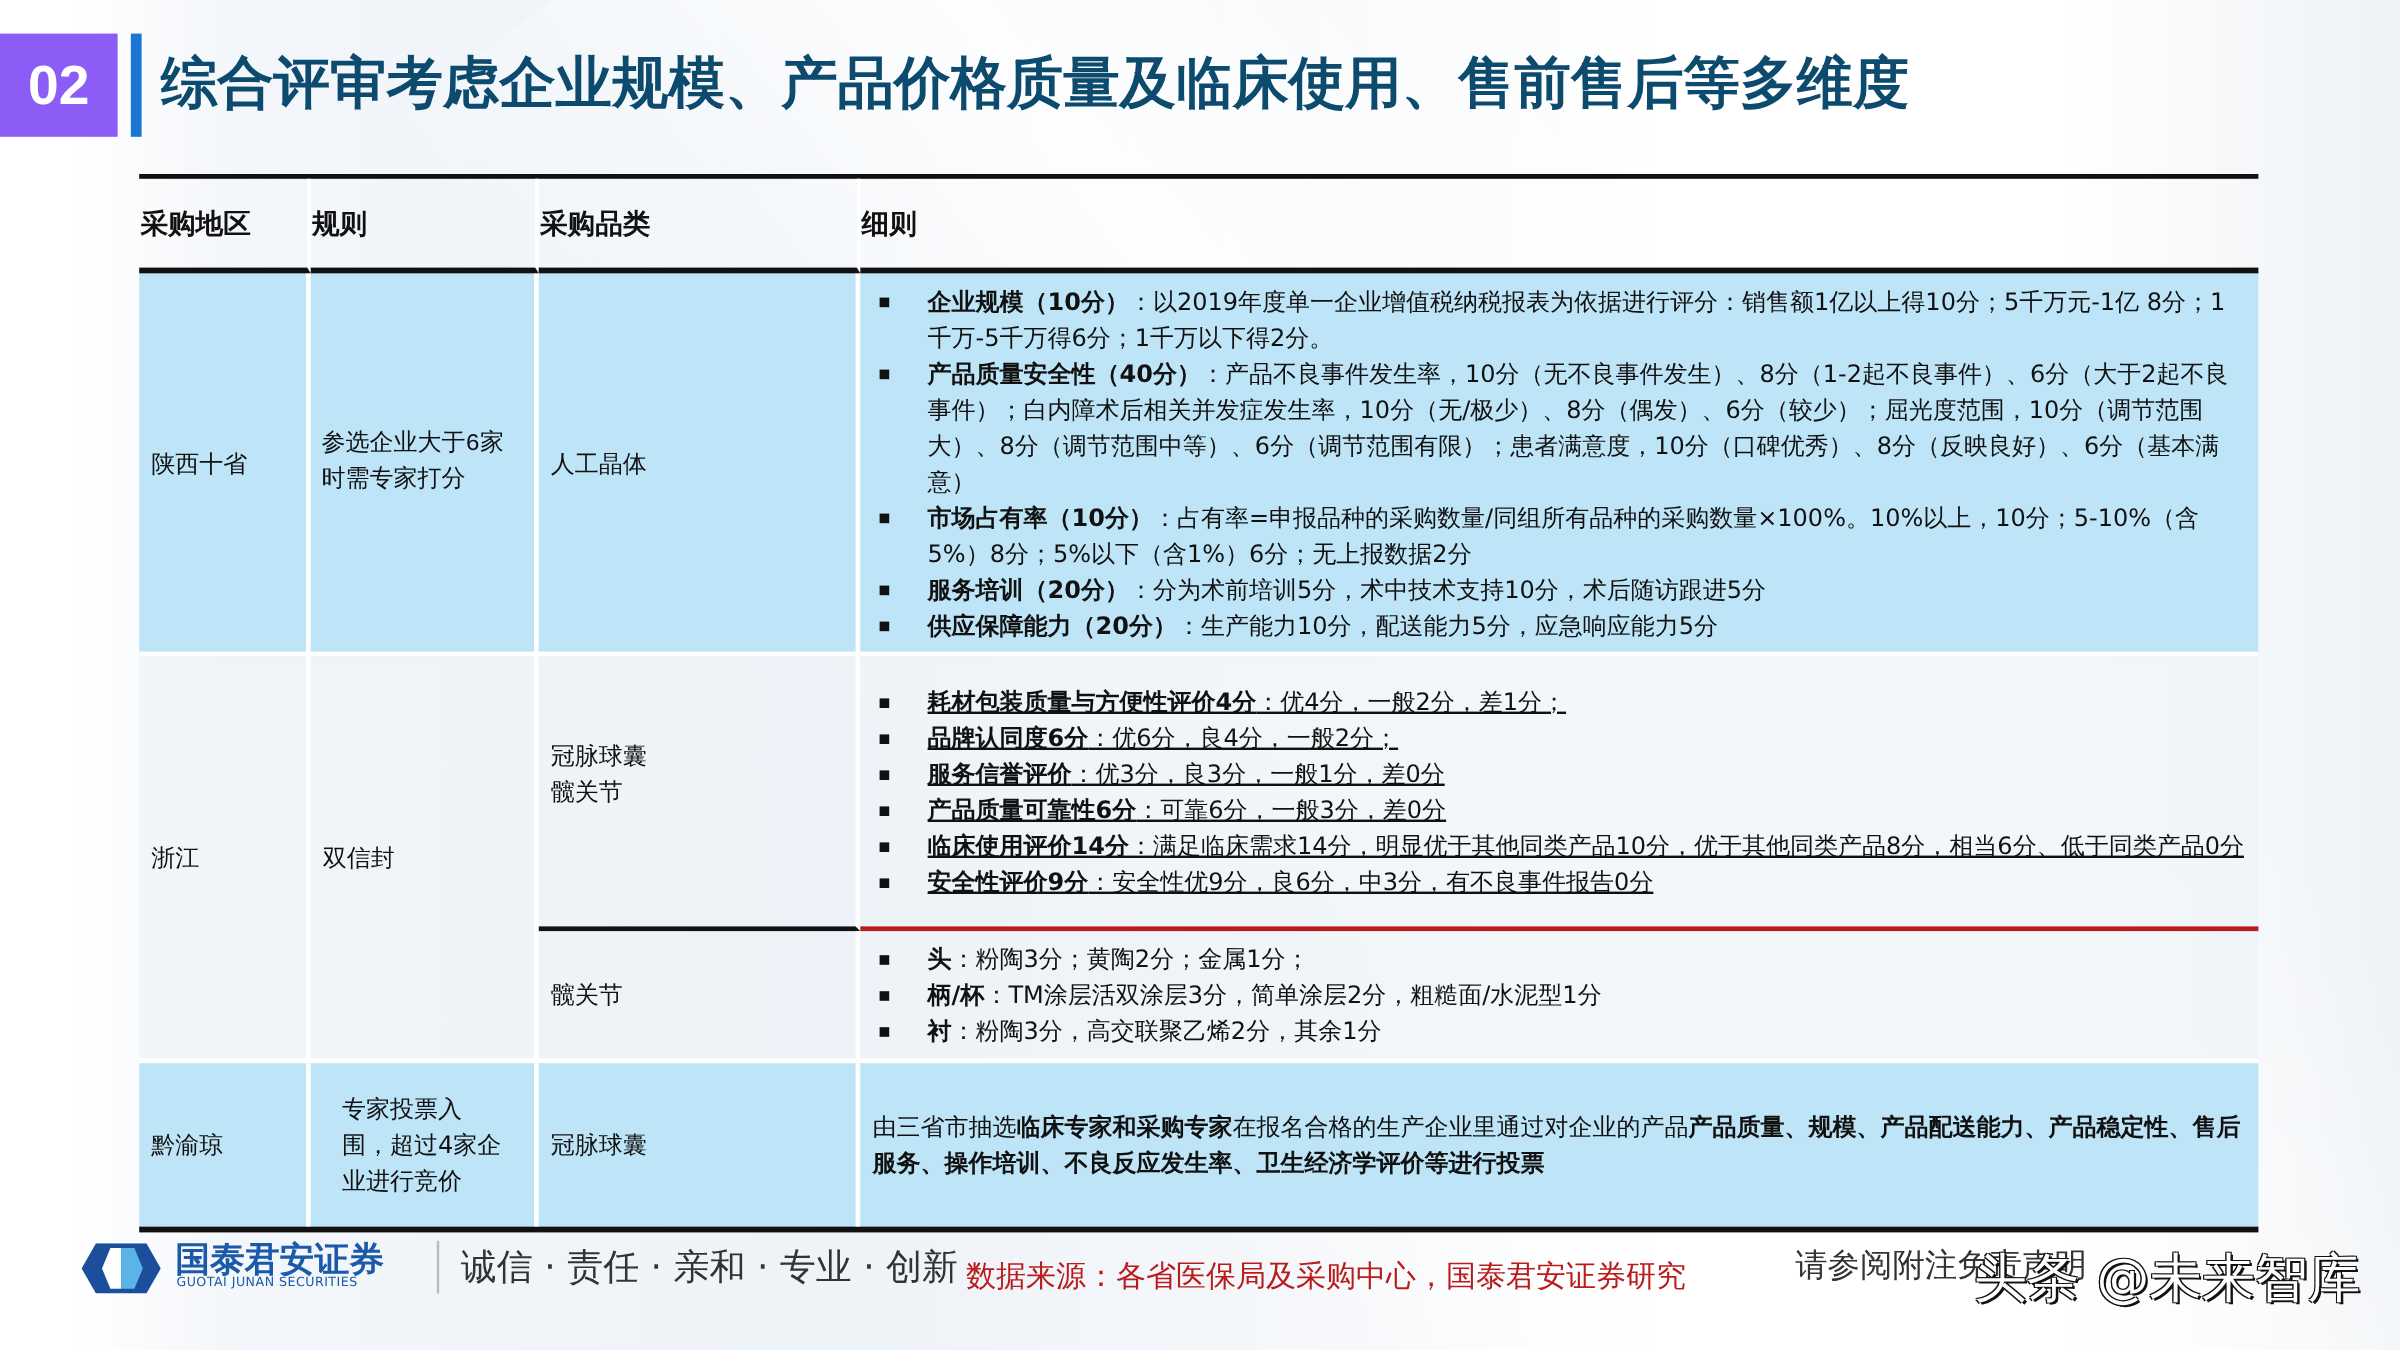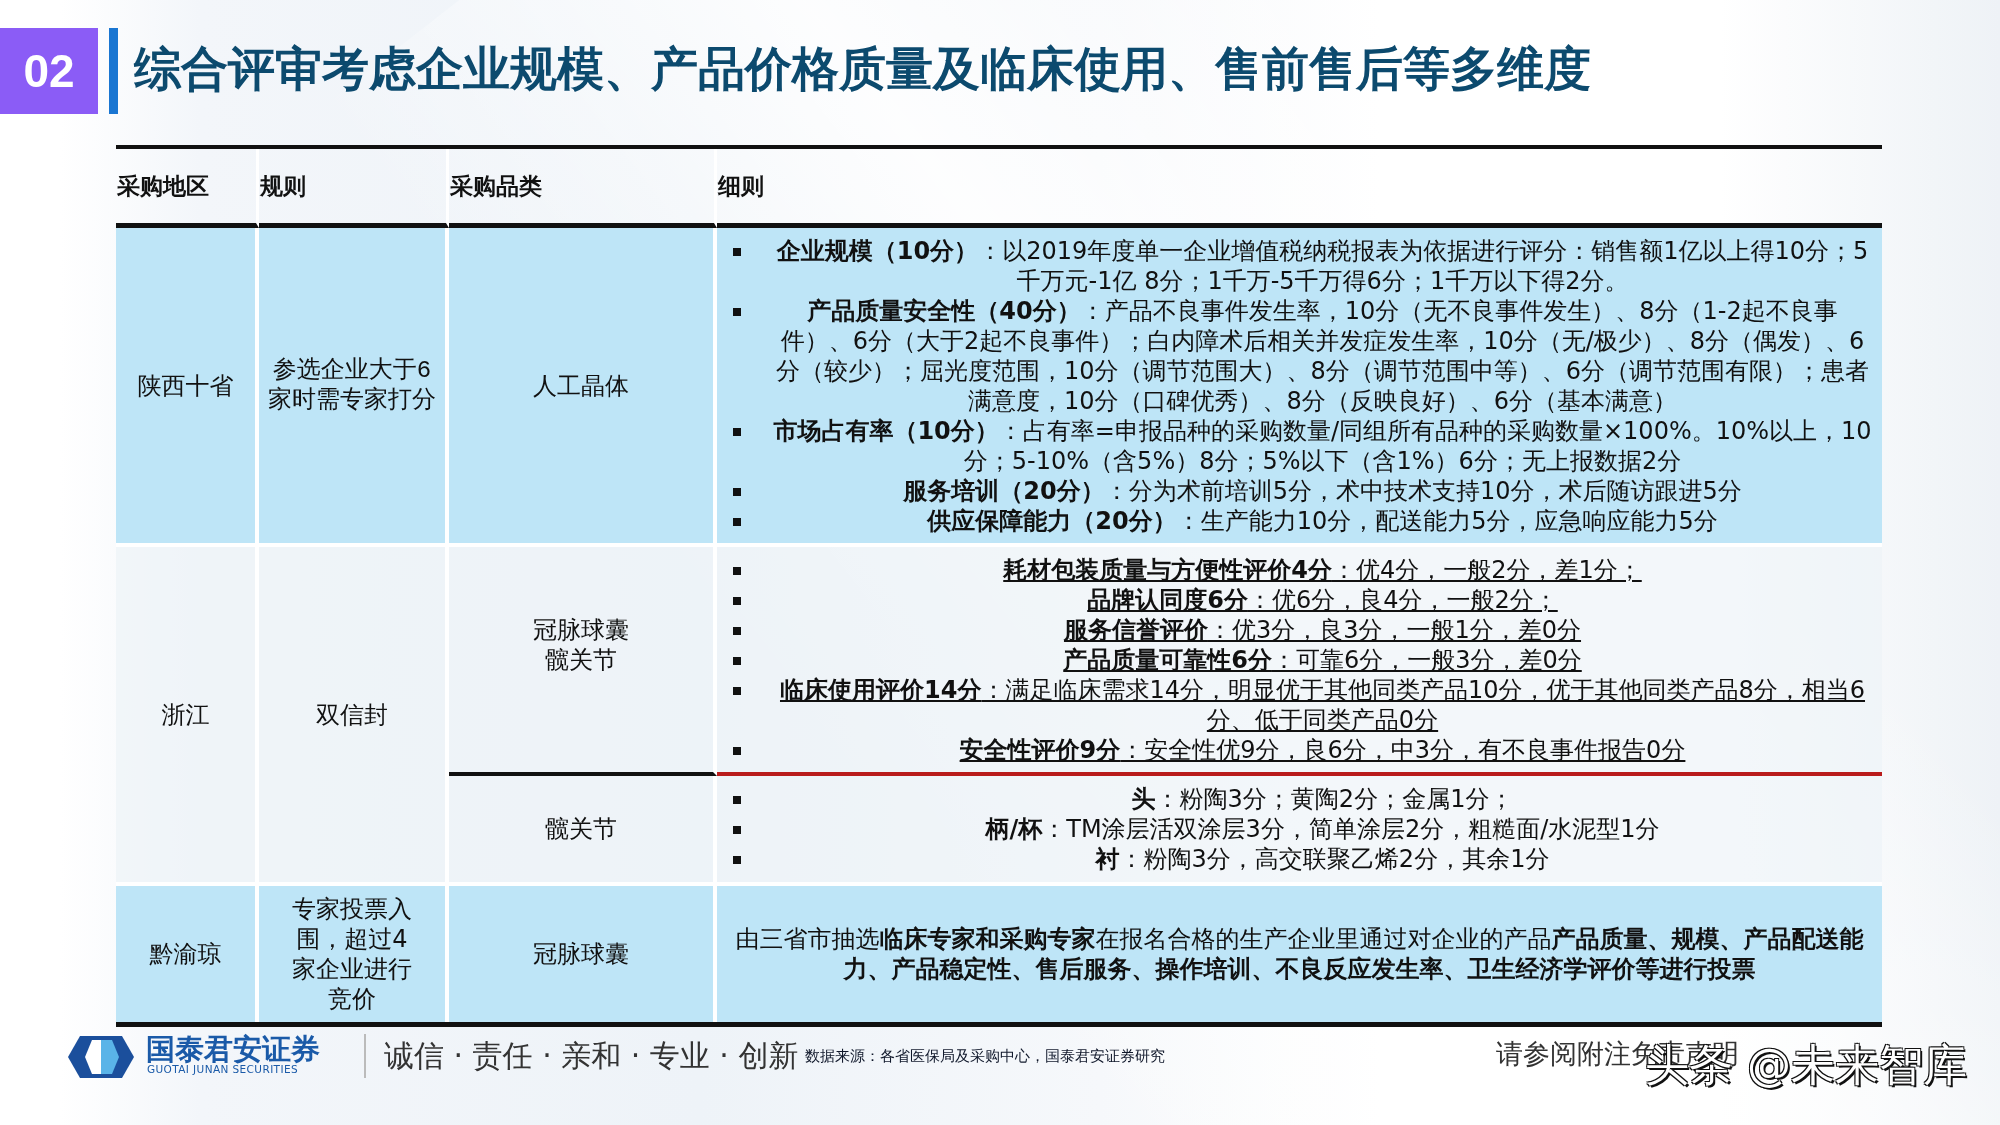--- a/index.html
+++ b/index.html
@@ -41,23 +41,23 @@
   table.main col.c2 { width:190px; }
   table.main col.c3 { width:268px; }
   table.main col.c4 { width:1165px; }
   table.main th {
     height:72px; font-size:23px; font-weight:bold; color:#111;
     border-bottom:5px solid #111; border-right:3px solid #ffffff;
     background:transparent; text-align:left;
   }
   table.main th:last-child { border-right:none; }
   table.main td {
-    font-size:24px; line-height:30px; vertical-align:middle;
+    font-size:20px; line-height:30px; vertical-align:middle;
     border-right:4px solid #ffffff; border-bottom:4px solid #ffffff;
-    text-align:center; padding:0 10px;
+    text-align:left; padding:0 10px;
   }
   table.main td:last-child { border-right:none; }
   tr.blue td { background:#bee5f7; }
   tr.pale td { background:rgba(236,242,248,0.65); }
   td.detail { text-align:left; padding:8px 10px 8px 22px; }
   td.detail.sep { border-bottom:4px solid #b91c1c;text-decoration:underline; }
   td.cat.sep { border-bottom:4px solid #111; }
   ul.bul { list-style:none; margin:0; padding:0; }
   ul.bul li { position:relative; padding-left:46px; }
   ul.bul li::before {
@@ -72,21 +72,21 @@
     position:absolute; left:146px; top:1030px; font-size:29px; font-weight:bold; color:#1a5aa8; white-space:nowrap;
   }
   .brand-en {
     position:absolute; left:147px; top:1063px; font-size:10.5px; color:#1a5aa8; letter-spacing:0.4px; white-space:nowrap;
   }
   .brand-divider { position:absolute; left:364px; top:1034px; width:2px; height:44px; background:#bbb; }
   .slogan {
     position:absolute; left:384px; top:1036px; font-size:30px; color:#333; white-space:nowrap;
   }
   .source {
-    position:absolute; left:805px; top:1047px; font-size:15px; color:#0f172a; white-space:nowrap;
+    position:absolute; left:805px; top:1047px; font-size:25px; color:#b91c1c; white-space:nowrap;
   }
   .disclaimer {
     position:absolute; left:1496px; top:1036px; font-size:27px; color:#333; white-space:nowrap;
   }
   .watermark {
     position:absolute; left:1600px; top:1036px; font-size:44px; color:#fff; white-space:nowrap;
     text-shadow: 2px 2px 0 #111, -1px -1px 0 #111, 1px -1px 0 #111, -1px 1px 0 #111;
     margin-left: 45px;
   }
 </style>

